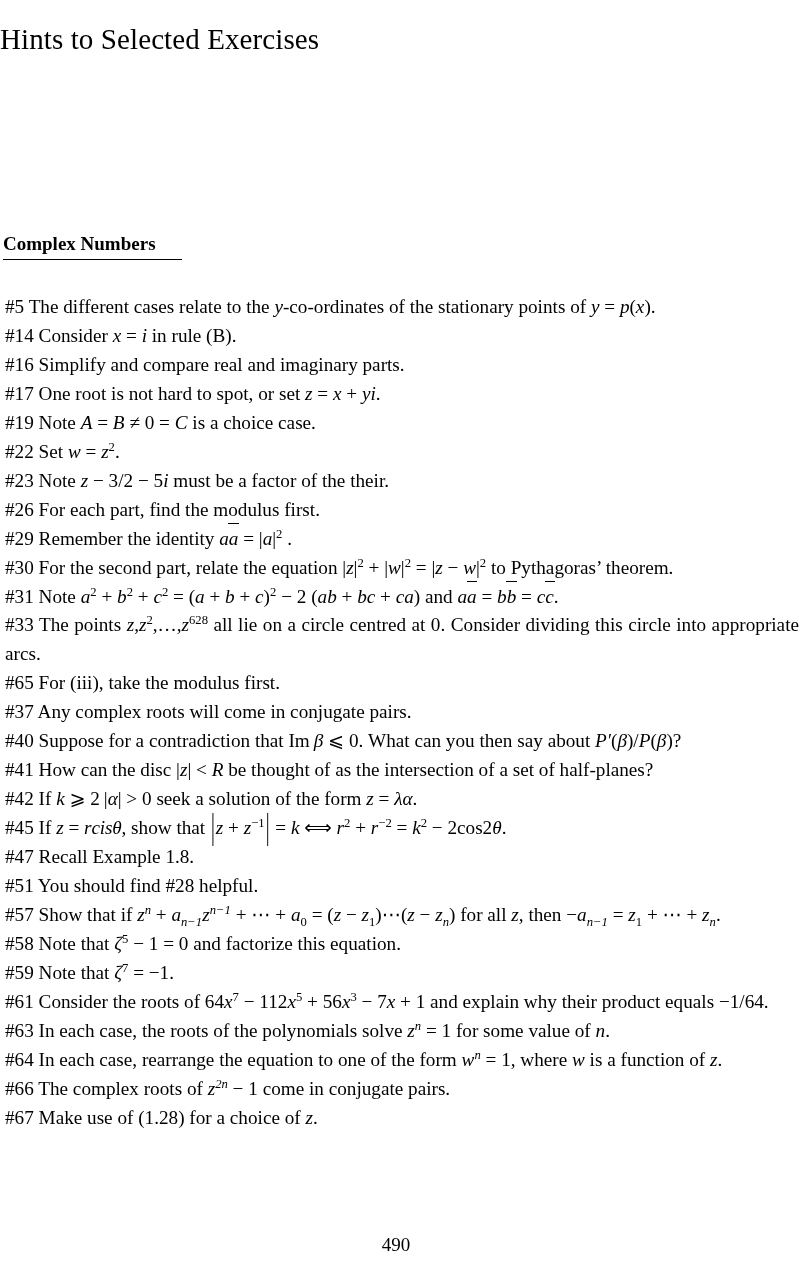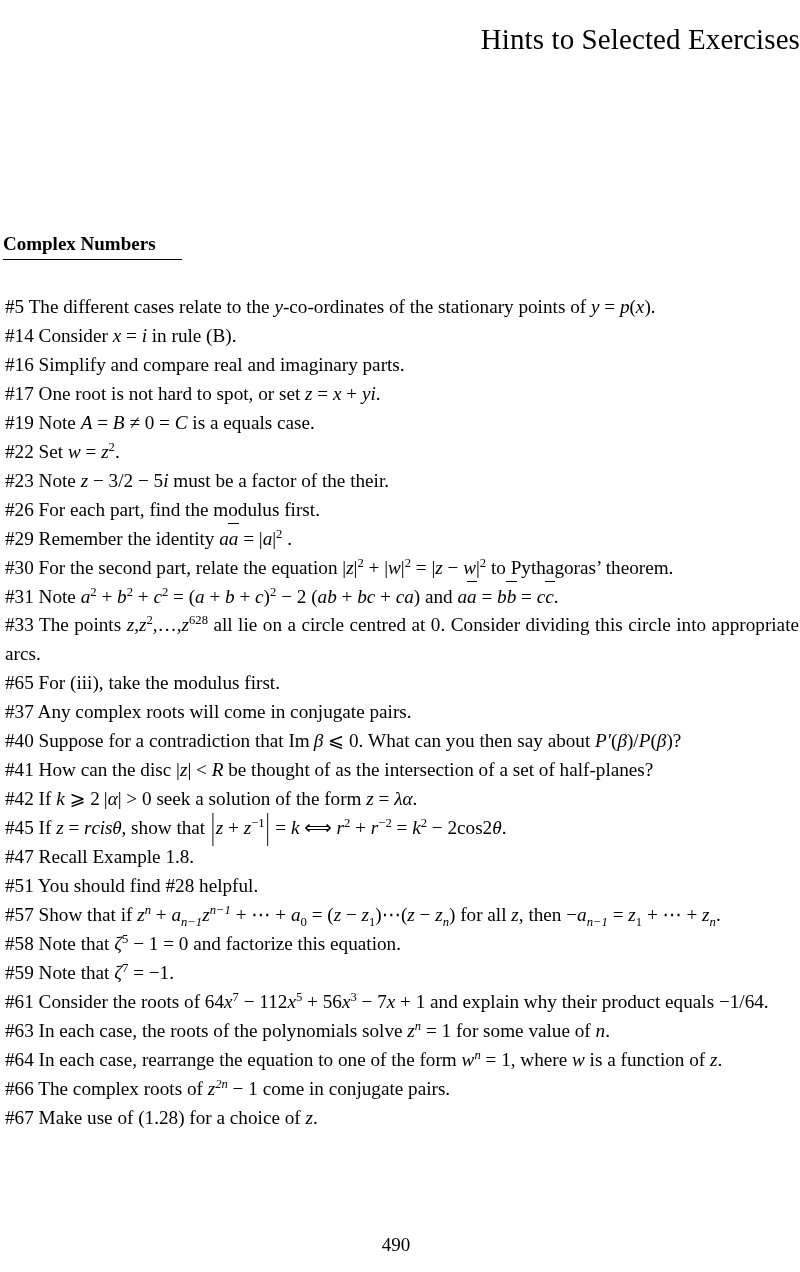--- a/index.html
+++ b/index.html
@@ -22,21 +22,21 @@
     width: 800px;
     height: 1272px;
   }
 
   
   .page-title {
     position: absolute;
     left: 0;
     top: 2px;
     width: 800px;
-    text-align: right;
+    text-align: left;
     font-size: 29px;
     line-height: 36px;
     font-weight: normal;
     letter-spacing: 0.1px;
   }
 
   
   .section-heading {
     position: absolute;
     left: 3px;
@@ -153,21 +153,21 @@
 
     <p class="hint nowrap"><span class="mr">#5 The different cases relate to the </span><span class="m">y</span><span class="mr">-co-ordinates of the stationary points of </span><span class="m">y</span><span class="op"> = </span><span class="m">p</span><span class="mr">(</span><span class="m">x</span><span class="mr">).</span></p>
 
 
     <p class="hint nowrap"><span class="mr">#14 Consider </span><span class="m">x</span><span class="op"> = </span><span class="m">i</span><span class="mr"> in rule (B).</span></p>
 
     <p class="hint nowrap"><span class="mr">#16 Simplify and compare real and imaginary parts.</span></p>
 
     <p class="hint nowrap"><span class="mr">#17 One root is not hard to spot, or set </span><span class="m">z</span><span class="op"> = </span><span class="m">x</span><span class="op"> + </span><span class="m">yi</span><span class="mr">.</span></p>
 
-    <p class="hint nowrap"><span class="mr">#19 Note </span><span class="m">A</span><span class="op"> = </span><span class="m">B</span><span class="op"> ≠ </span><span class="num">0</span><span class="op"> = </span><span class="m">C</span><span class="mr"> is a equals case.</span></p>
+    <p class="hint nowrap"><span class="mr">#19 Note </span><span class="m">A</span><span class="op"> = </span><span class="m">B</span><span class="op"> ≠ </span><span class="num">0</span><span class="op"> = </span><span class="m">C</span><span class="mr"> is a choice case.</span></p>
 
     <p class="hint nowrap"><span class="mr">#22 Set </span><span class="m">w</span><span class="op"> = </span><span class="m">z</span><sup class="sr">2</sup><span class="mr">.</span></p>
 
     <p class="hint nowrap"><span class="mr">#23 Note </span><span class="m">z</span><span class="op"> − </span><span class="num">3</span><span class="op">/</span><span class="num">2</span><span class="op"> − </span><span class="num">5</span><span class="m">i</span><span class="mr"> must be a factor of the their.</span></p>
 
     <p class="hint nowrap"><span class="mr">#26 For each part, find the modulus first.</span></p>
 
     <p class="hint nowrap"><span class="mr">#29 Remember the identity </span><span class="m">a</span><span class="conj">a</span><span class="op"> = </span><span class="op">|</span><span class="m">a</span><span class="op">|</span><sup class="sr">2</sup><span class="mr"> .</span></p>
 
     <p class="hint nowrap"><span class="mr">#30 For the second part, relate the equation </span><span class="op">|</span><span class="m">z</span><span class="op">|</span><sup class="sr">2</sup><span class="op"> + </span><span class="op">|</span><span class="m">w</span><span class="op">|</span><sup class="sr">2</sup><span class="op"> = </span><span class="op">|</span><span class="m">z</span><span class="op"> − </span><span class="m">w</span><span class="op">|</span><sup class="sr">2</sup><span class="mr"> to Pythagoras’ theorem.</span></p>

